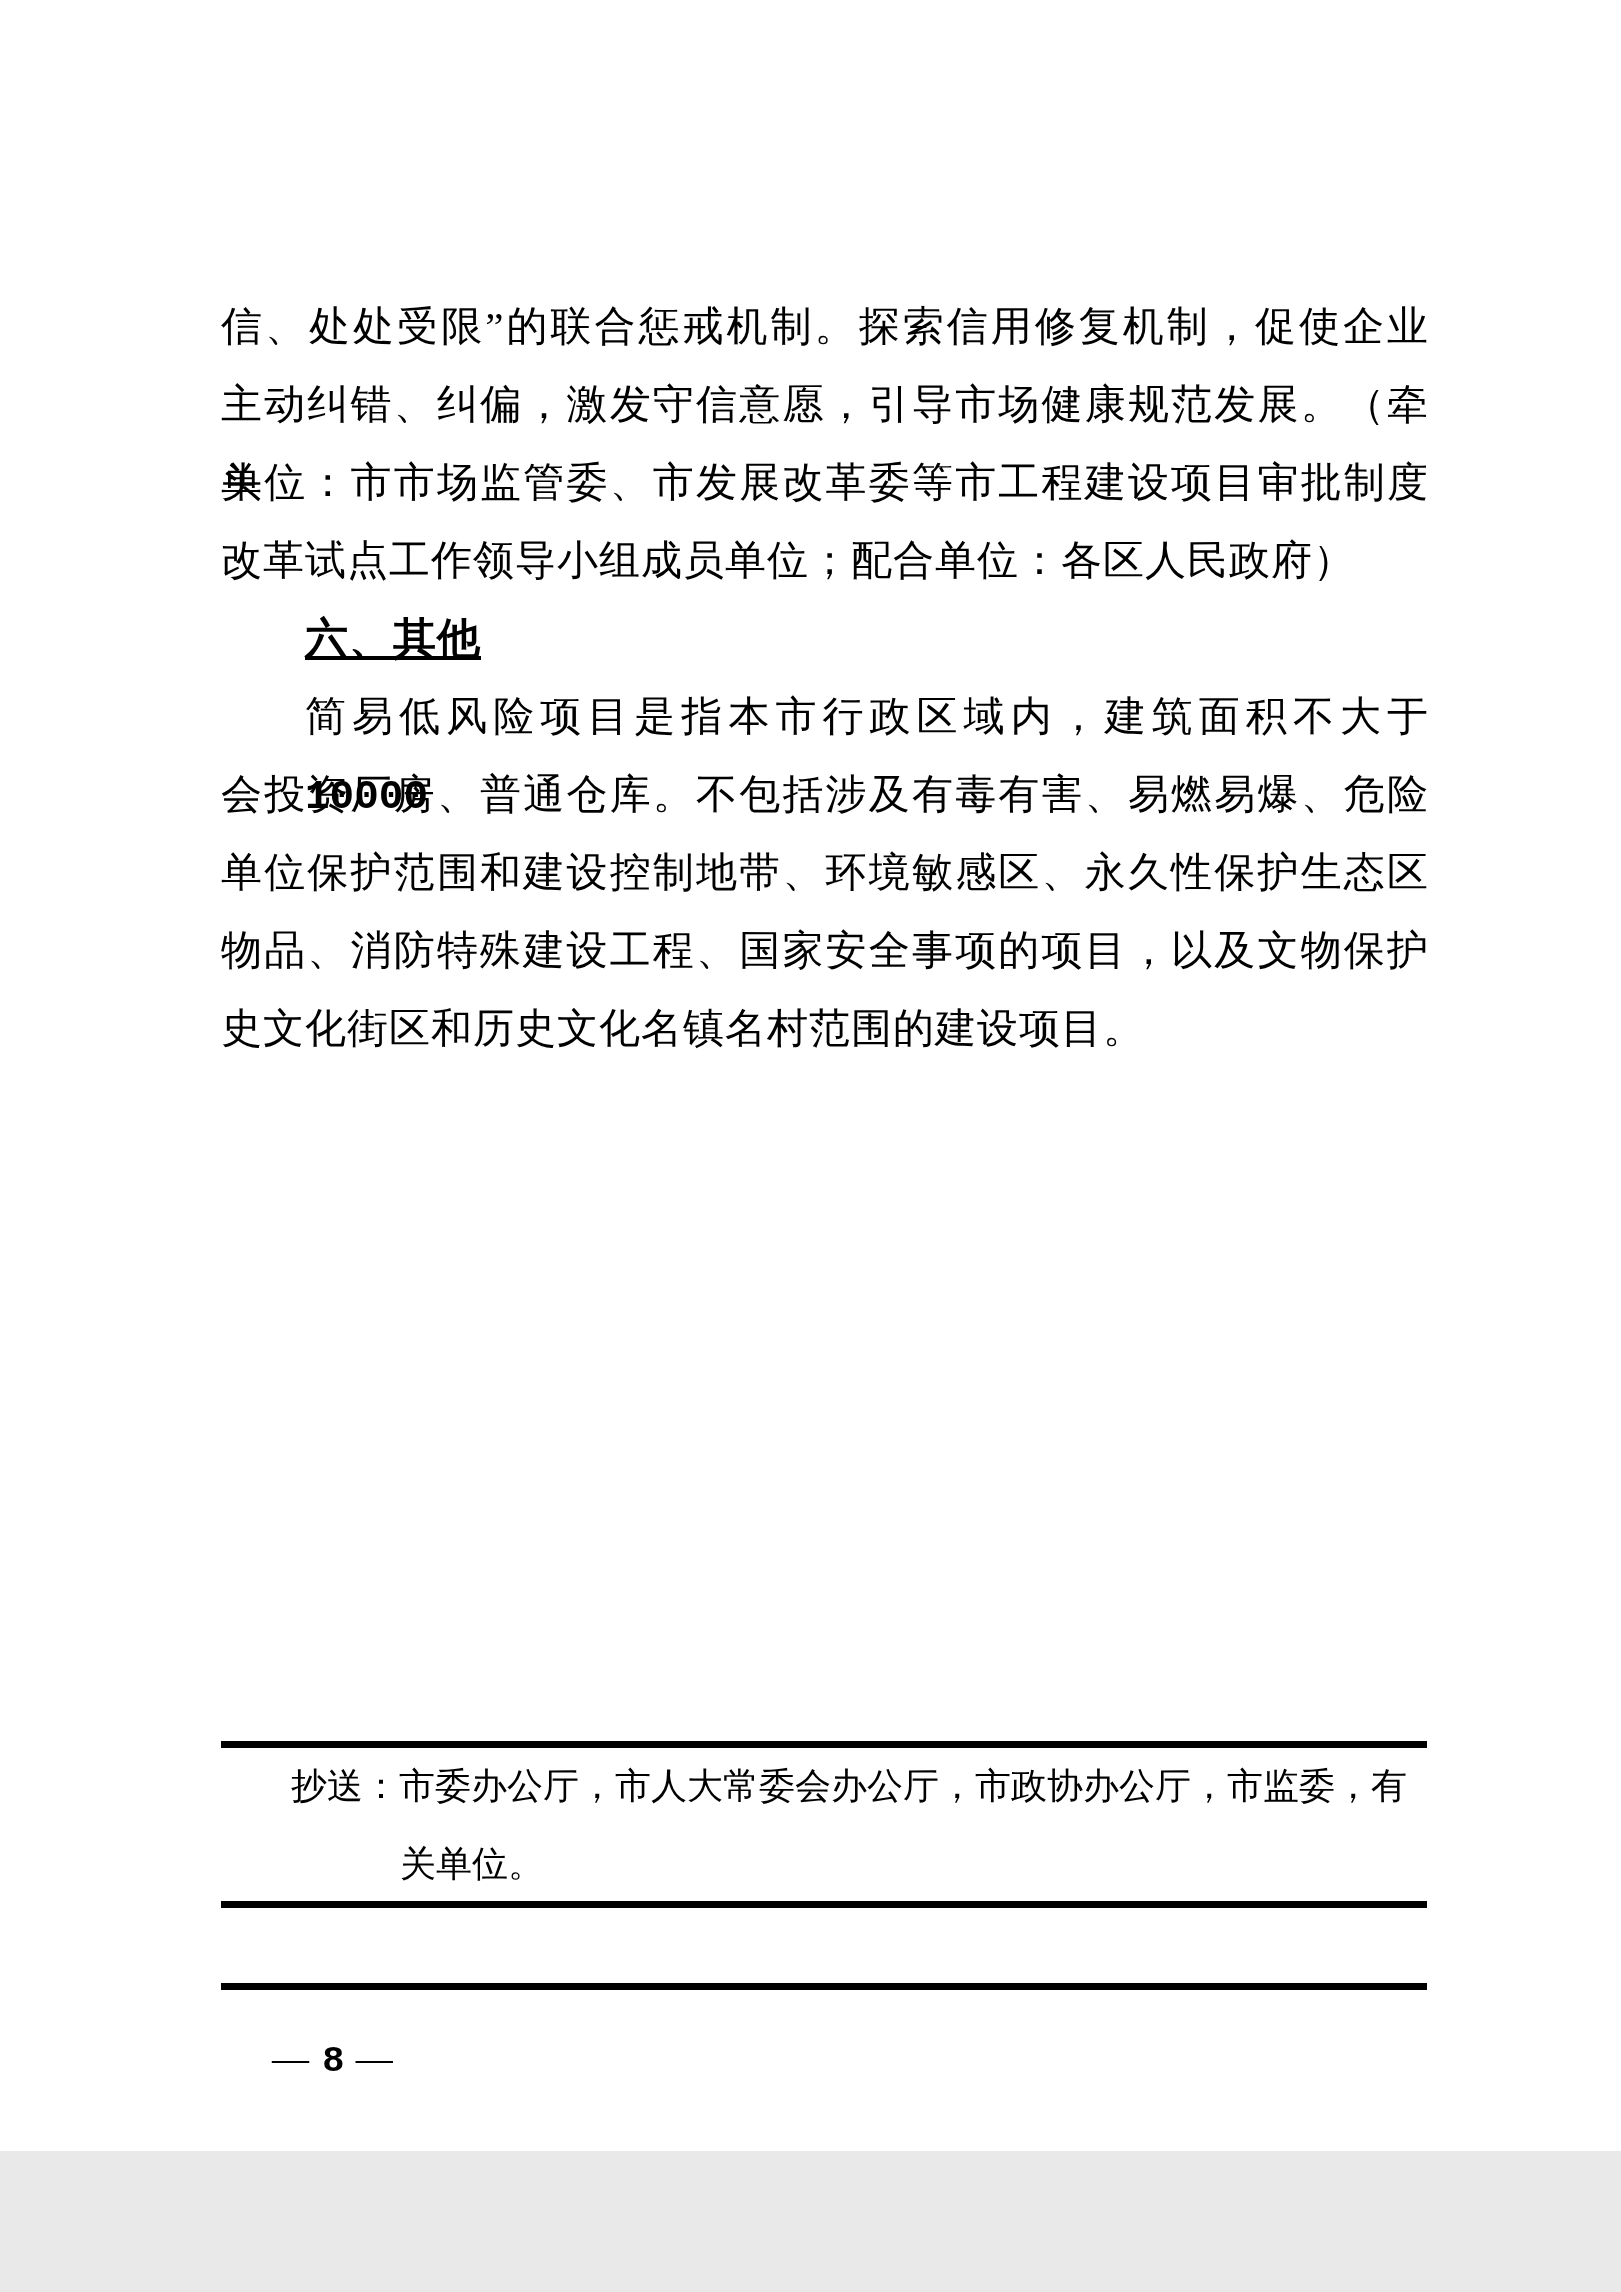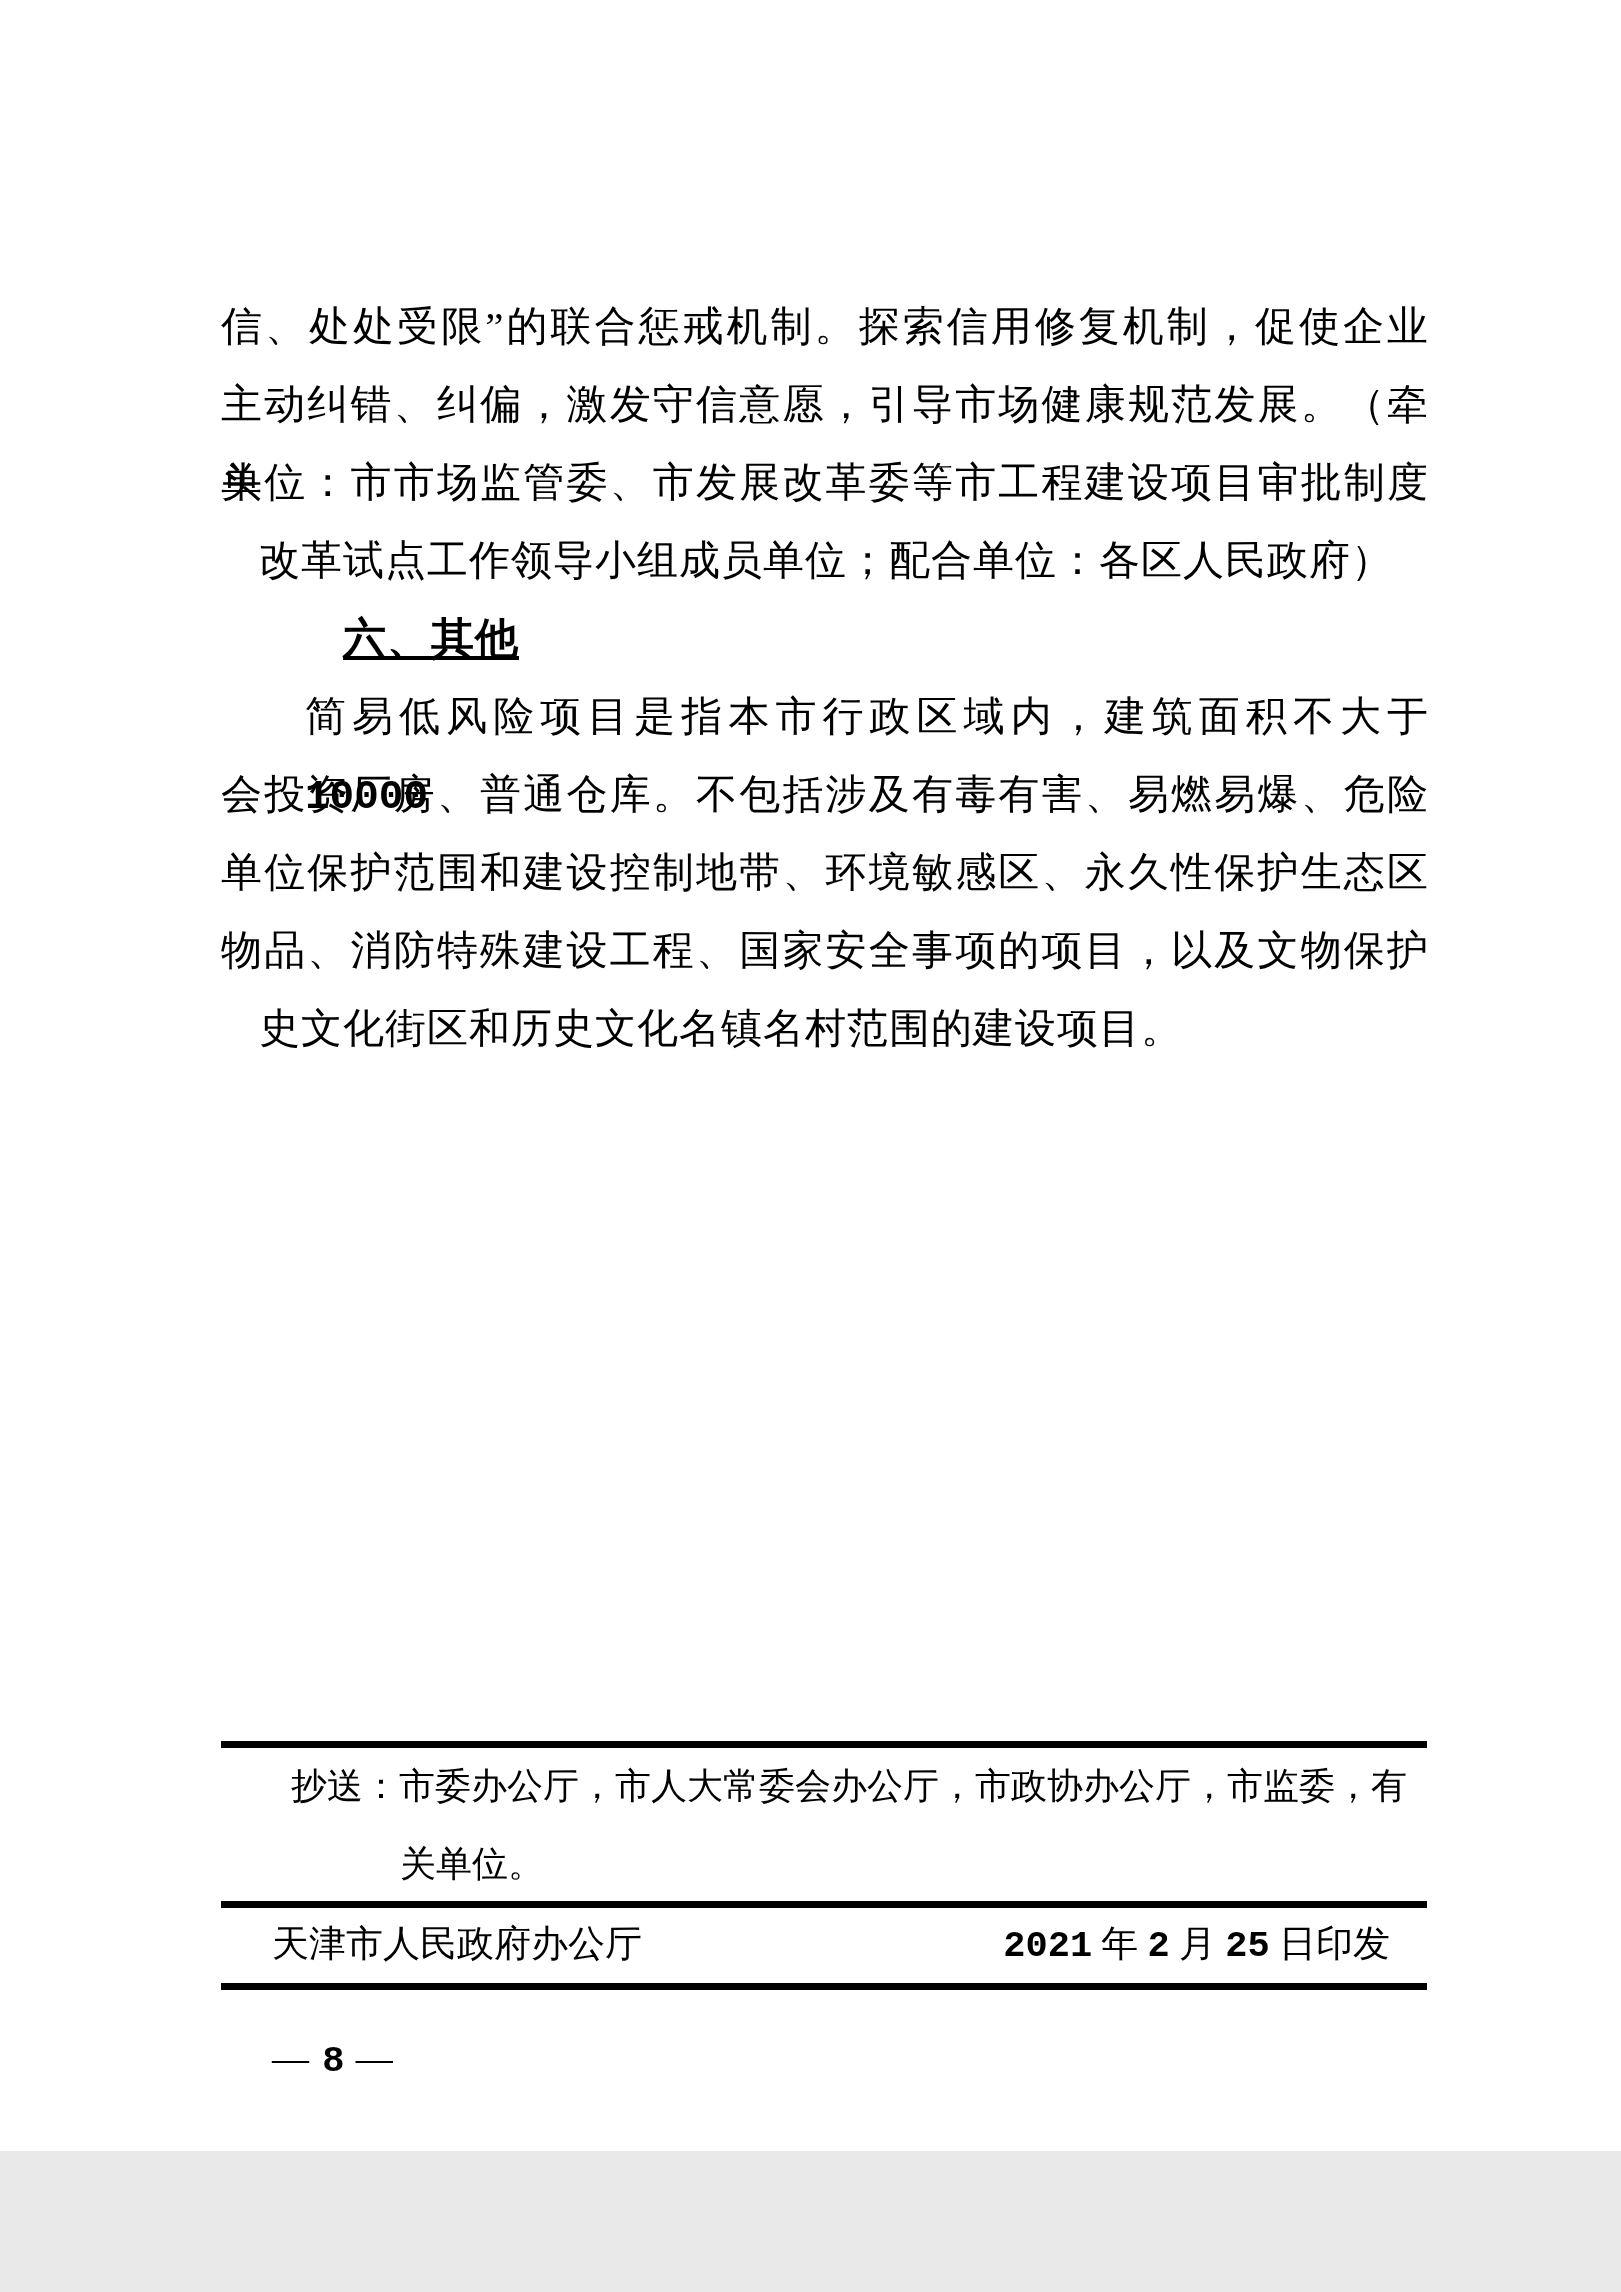--- a/index.html
+++ b/index.html
@@ -23,21 +23,21 @@
   .bline {
     height: 78px;
     line-height: 78px;
     font-size: 41px;
     letter-spacing: 1px;
   }
   .just {
     text-align: justify;
     text-align-last: justify;
   }
-  .plain { text-align: left; margin-left: 38px; }
+  .plain { text-align: left; }
   .heading {
     font-weight: bold;
     font-family: "Liberation Sans", sans-serif;
     font-size: 43px;
     text-decoration: underline;
   }
   .ind2 { padding-left: 84px; }
   .num {
     font-family: Liberation Mono, monospace;
     font-weight: bold;
@@ -114,23 +114,19 @@
 
   <div class="rule rule1"></div>
 
   <div class="cc-block">
     <div class="cc-line">抄送：市委办公厅，市人大常委会办公厅，市政协办公厅，市监委，有</div>
     <div class="cc-line cc-hang">关单位。</div>
   </div>
 
   <div class="rule rule2"></div>
 
-  <div class="issuer-row">
-    <span class="issuer">天津市人民政府办公厅</span>
-    <span class="print-date"><span class="num">2021</span> 年 <span class="num">2</span> 月 <span class="num">25</span> 日印发</span>
-  </div>
 
   <div class="rule rule3"></div>
 
   <div class="page-num">— <span class="num">8</span> —</div>
 
 </div>
 
 
 </body></html>

